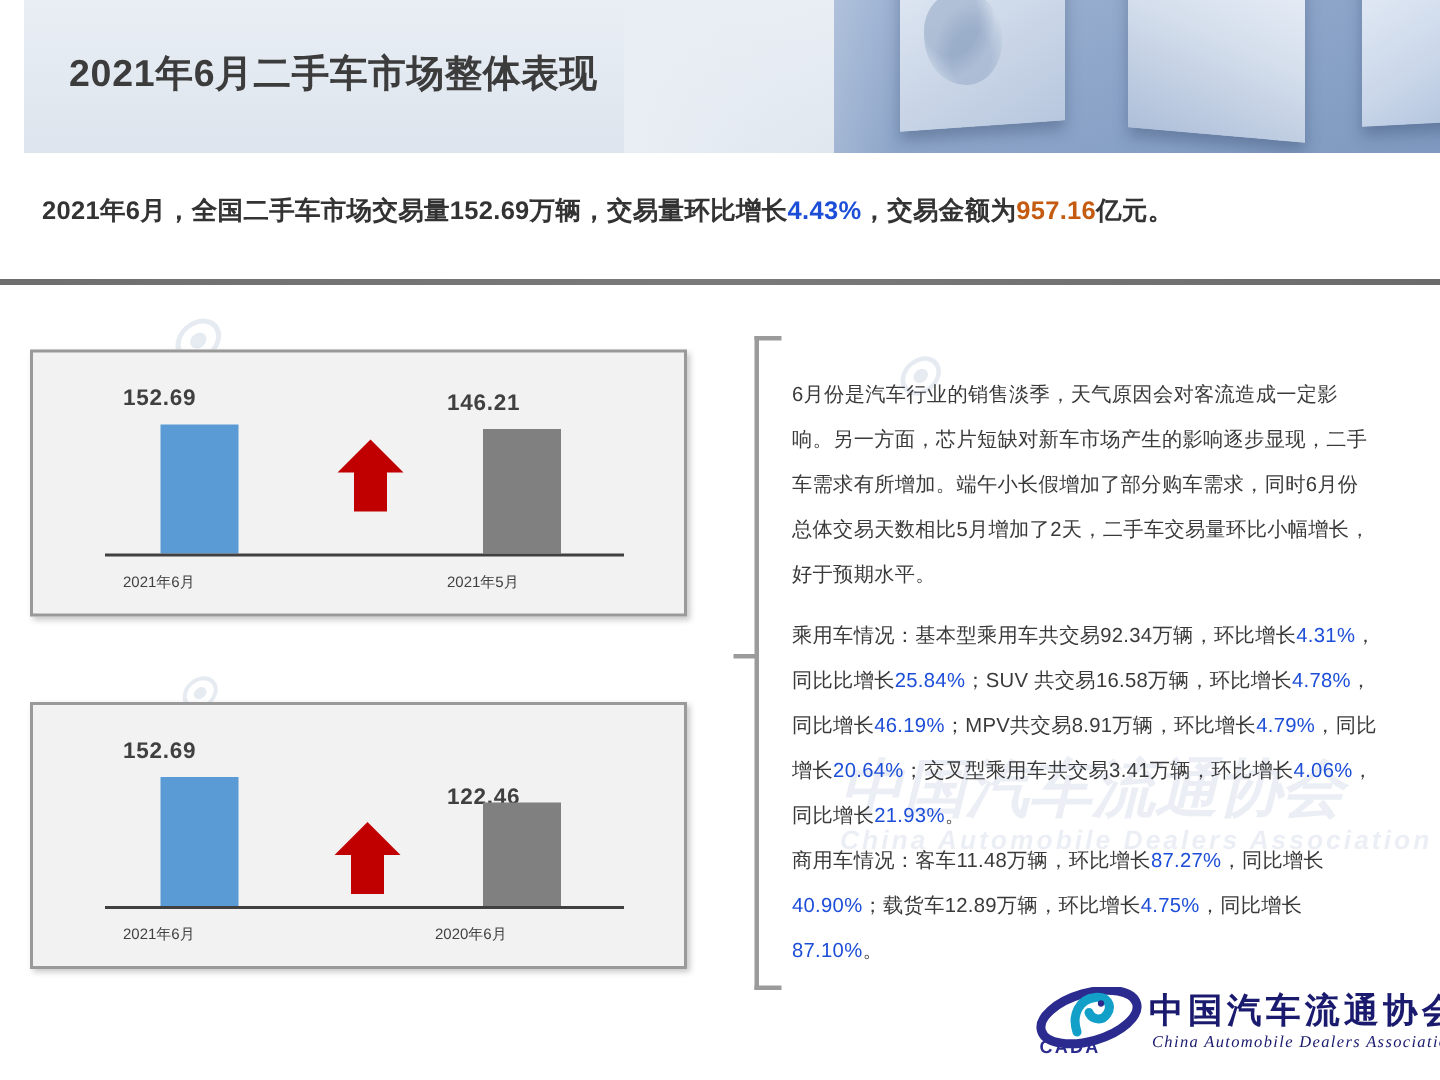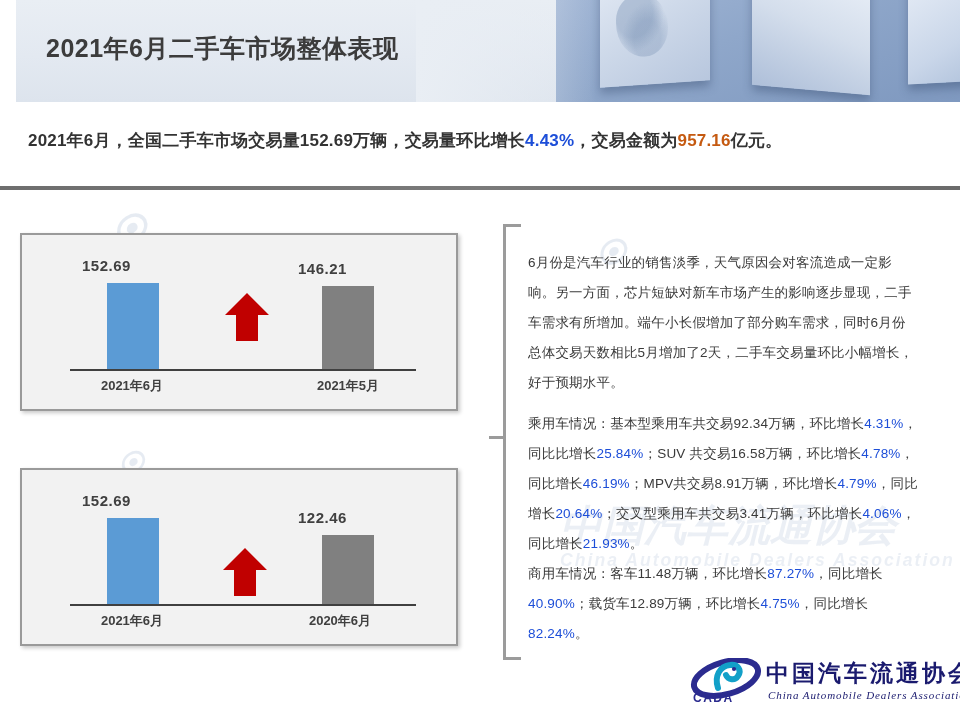--- a/index.html
+++ b/index.html
@@ -89,22 +89,22 @@
   .bar{position:absolute;bottom:0;}
   .bar-blue{background:#5B9BD5;}
   .bar-gray{background:#808080;}
   .bar-value{
     position:absolute;text-align:left;
     font-size:15px;font-weight:bold;color:#404040;
     font-family:"Liberation Sans","DejaVu Sans",sans-serif;
     letter-spacing:.5px;white-space:nowrap;
   }
   .cat-label{
-    position:absolute;text-align:center;
-    font-size:13px;font-weight:bold;color:#404040;white-space:nowrap;
+    position:absolute;text-align:left;
+    font-size:10px;font-weight:normal;color:#404040;white-space:nowrap;
   }
   .arrow-up{position:absolute;}
 
   
   .bracket{position:absolute;left:489px;top:224px;width:26px;height:436px;}
   .bracket .vline{position:absolute;left:14px;top:0;width:3px;height:100%;background:#9b9b9b;}
   .bracket .top-arm{position:absolute;left:14px;top:0;width:18px;height:3px;background:#9b9b9b;}
   .bracket .bot-arm{position:absolute;left:14px;bottom:0;width:18px;height:3px;background:#9b9b9b;}
   .bracket .mid-arm{position:absolute;left:0;top:212px;width:16px;height:3px;background:#9b9b9b;}
 
@@ -183,21 +183,21 @@
   <div class="plot">
 
     <div class="bar-value" id="yoy-v0" style="left: 60px; top: 22px; width: 100px; bottom: auto;">152.69</div>
     <div class="bar bar-blue" id="yoy-b0" style="left: 85px; width: 52px; height: 86px; bottom: 40px;"></div>
     <div class="cat-label" id="yoy-c0" style="left:60px;bottom:14px;width:100px;">2021年6月</div>
 
     <svg class="arrow-up" style="left:200px;top:76px;" width="46" height="52" viewBox="0 0 46 52">
       <polygon points="23,2 45,24 34,24 34,50 12,50 12,24 1,24" fill="#C00000"></polygon>
     </svg>
 
-    <div class="bar-value" id="yoy-v1" style="left: 276px; top: 39px; width: 100px; bottom: auto;">122.46</div>
+    <div class="bar-value" id="yoy-v1" style="left: 276px; top: 53px; width: 100px; bottom: auto;">122.46</div>
     <div class="bar bar-gray" id="yoy-b1" style="left: 300px; width: 52px; height: 69px; bottom: 40px;"></div>
     <div class="cat-label" id="yoy-c1" style="left:268px;bottom:14px;width:100px;">2020年6月</div>
 
     <div class="axis-line" style="bottom:38px;"></div>
   </div>
 </div>
 
 <div class="bracket">
   <div class="vline"></div>
   <div class="top-arm"></div>
@@ -206,21 +206,21 @@
 </div>
 
 <div class="text-panel">
 
   <p>6月份是汽车行业的销售淡季，天气原因会对客流造成一定影响。另一方面，芯片短缺对新车市场产生的影响逐步显现，二手车需求有所增加。端午小长假增加了部分购车需求，同时6月份总体交易天数相比5月增加了2天，二手车交易量环比小幅增长，好于预期水平。</p>
 
   <div class="para-gap"></div>
 
   <p><span>乘用车情况：基本型乘用车共交易92.34万辆，环比增长</span><span class="hl-red">4.31%</span><span>，同比比增长</span><span class="hl-red">25.84%</span><span>；SUV 共交易16.58万辆，环比增长</span><span class="hl-red">4.78%</span><span>，同比增长</span><span class="hl-red">46.19%</span><span>；MPV共交易8.91万辆，环比增长</span><span class="hl-red">4.79%</span><span>，同比增长</span><span class="hl-red">20.64%</span><span>；交叉型乘用车共交易3.41万辆，环比增长</span><span class="hl-red">4.06%</span><span>，同比增长</span><span class="hl-red">21.93%</span><span>。</span></p>
 
-  <p><span>商用车情况：客车11.48万辆，环比增长</span><span class="hl-red">87.27%</span><span>，同比增长</span><span class="hl-red">40.90%</span><span>；载货车12.89万辆，环比增长</span><span class="hl-red">4.75%</span><span>，同比增长</span><span class="hl-red">82.24%</span><span>。</span></p>
+  <p><span>商用车情况：客车11.48万辆，环比增长</span><span class="hl-red">87.27%</span><span>，同比增长</span><span class="hl-red">40.90%</span><span>；载货车12.89万辆，环比增长</span><span class="hl-red">4.75%</span><span>，同比增长</span><span class="hl-red">87.10%</span><span>。</span></p>
 </div>
 
 <div class="logo">
   <svg class="logo-mark" viewBox="0 0 72 46">
     <ellipse cx="36" cy="20" rx="33" ry="16" fill="none" stroke="#2b2b8f" stroke-width="6" transform="rotate(-16 36 20)"></ellipse>
     <path d="M28 30 C24 18 30 8 40 7 C48 6 52 12 48 18 C45 23 38 22 36 17" fill="none" stroke="#12a0c8" stroke-width="6" stroke-linecap="round"></path>
     <circle cx="44" cy="11" r="2.1" fill="#2b2b8f"></circle>
     <text x="3" y="44" font-family="Liberation Sans, sans-serif" font-size="12" font-weight="bold" fill="#2b2b8f" letter-spacing="1.5">CADA</text>
   </svg>
   <div class="logo-cn">中国汽车流通协会</div>

